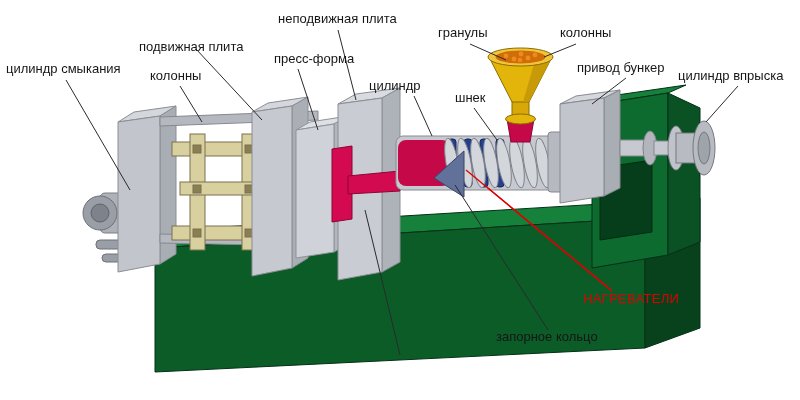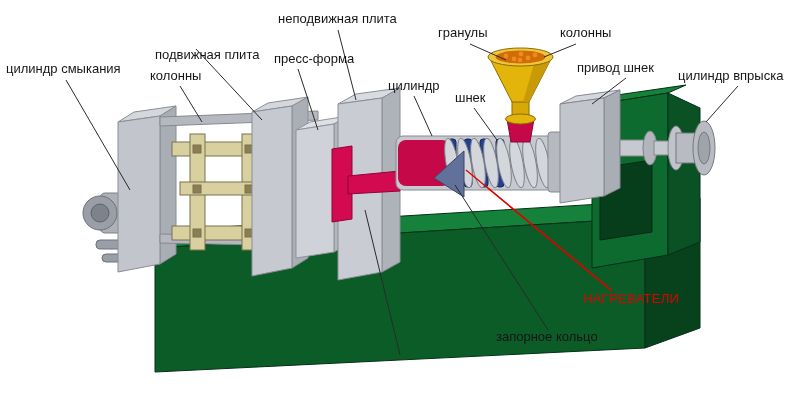--- a/index.html
+++ b/index.html
@@ -161,25 +161,25 @@
       <line x1="548" y1="330" x2="455" y2="185"></line>
       <line x1="400" y1="355" x2="365" y2="210"></line>
     </g>
     <g stroke="#e00000" stroke-width="1.3">
       <line x1="612" y1="291" x2="466" y2="170"></line>
       <line x1="612" y1="291" x2="488" y2="188"></line>
     </g>
   </svg>
 
   <span class="lbl" style="left:278px;top:12px;">неподвижная плита</span>
-  <span class="lbl" style="left:139px;top:48px;margin-left:16px;">подвижная плита</span>
+  <span class="lbl" style="left:139px;top:40px;">подвижная плита</span>
   <span class="lbl" style="left:438px;top:26px;">гранулы</span>
   <span class="lbl" style="left:560px;top:26px;">колонны</span>
   <span class="lbl" style="left:6px;top:62px;text-align:center;">цилиндр смыкания</span>
   <span class="lbl" style="left:150px;top:69px;">колонны</span>
   <span class="lbl" style="left:254px;top:52px;margin-left:20px;">пресс-форма</span>
-  <span class="lbl" style="left:388px;top:79px;">цилиндр</span>
-  <span class="lbl" style="left:577px;top:61px;">привод шнек</span>
+  <span class="lbl" style="left:369px;top:79px;">цилиндр</span>
+  <span class="lbl" style="left:577px;top:61px;">привод бункер</span>
   <span class="lbl" style="left:678px;top:69px;">цилиндр впрыска</span>
   <span class="lbl" style="left:455px;top:91px;">шнек</span>
   <span class="lbl" style="left:496px;top:330px;">запорное кольцо</span>
   <span class="lbl red" style="left:583px;top:292px;">НАГРЕВАТЕЛИ</span>
 </div>
 
 </body></html>

